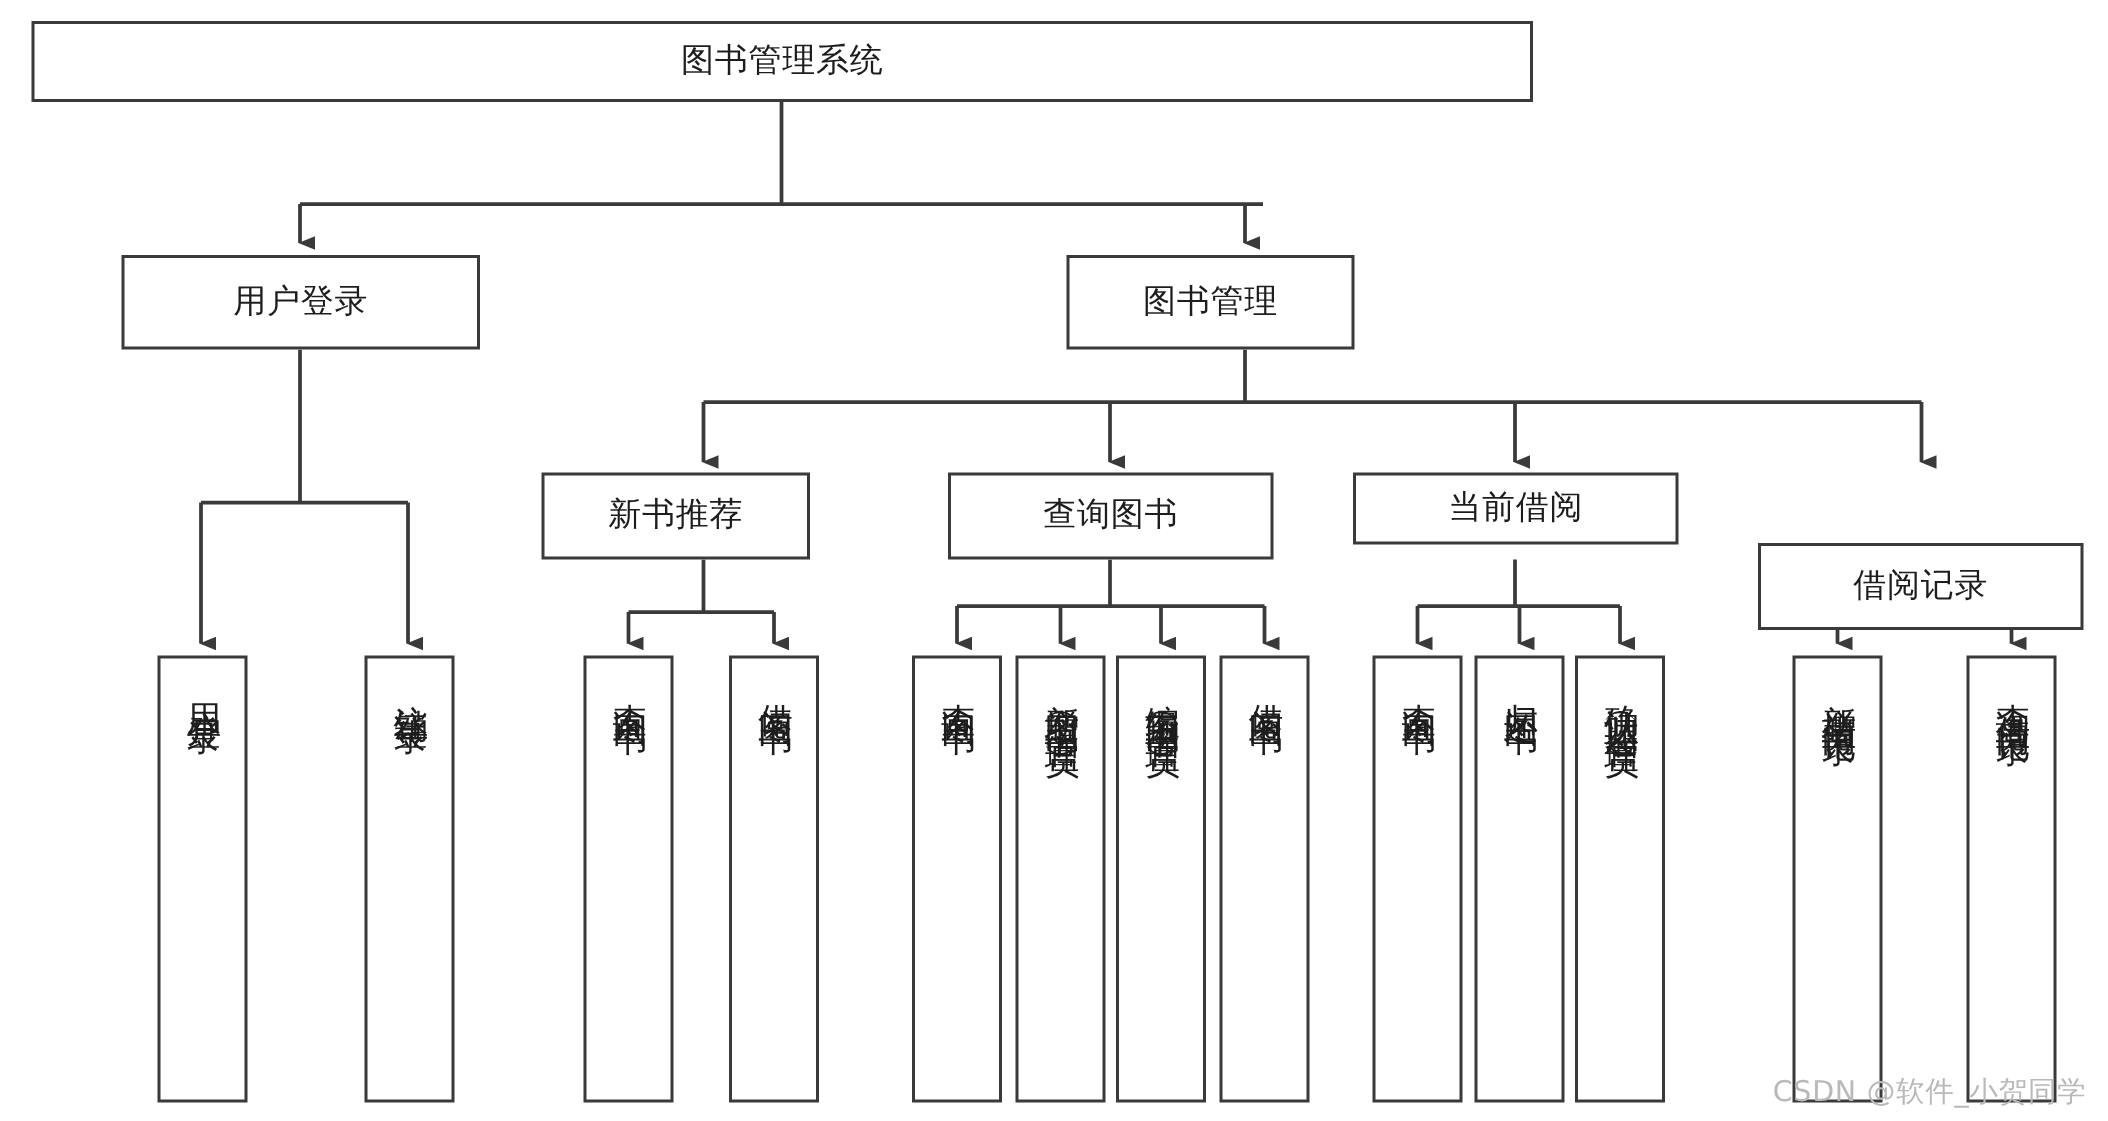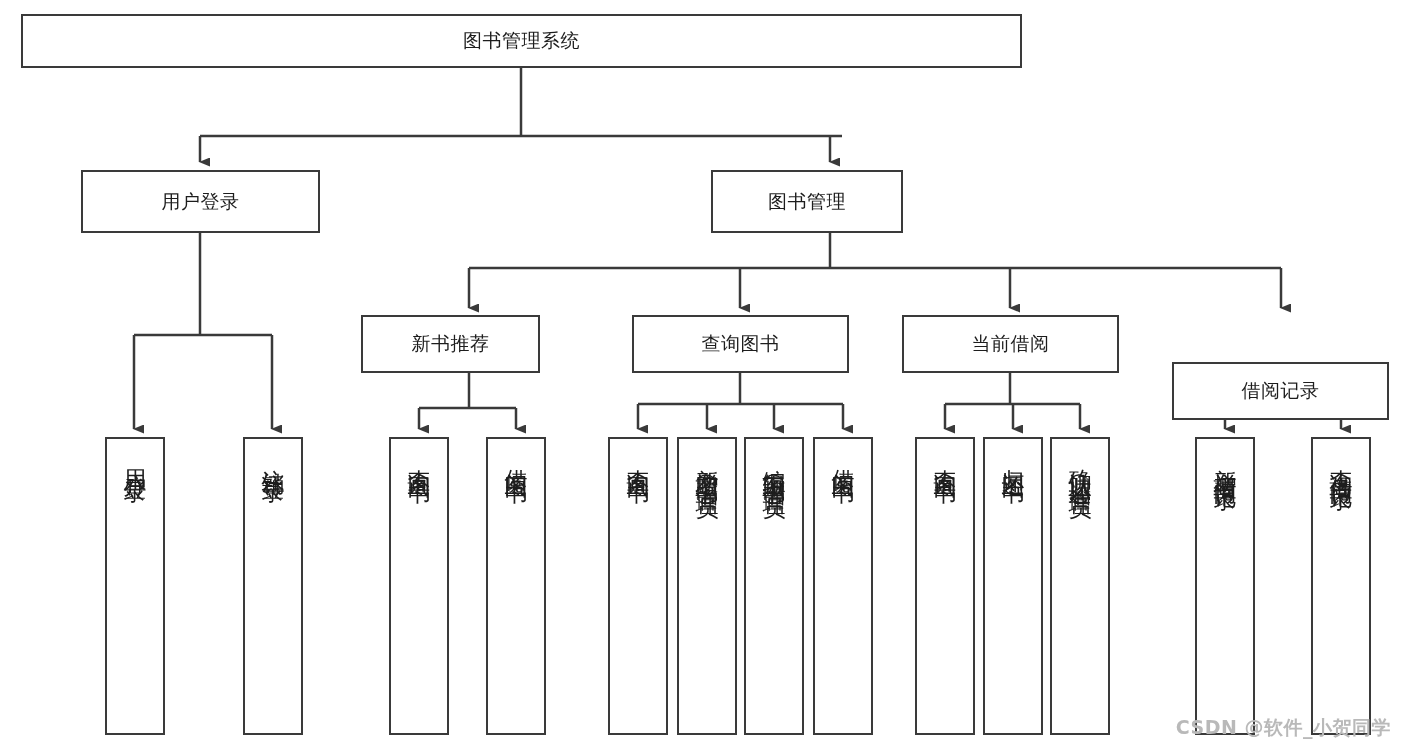--- a/index.html
+++ b/index.html
@@ -28,21 +28,21 @@
     position: absolute;
     box-sizing: border-box;
     border: 2.5px solid #3a3a3a;
     background: #ffffff;
     display: flex;
     align-items: center;
     justify-content: center;
     color: #1d1d1d;
   }
   .node-label {
-    font-size: 19px;
+    font-size: 22px;
     line-height: 1.15;
     letter-spacing: 0.5px;
     white-space: nowrap;
   }
   .node-box.vertical {
     align-items: flex-start;
     padding-top: 12px;
   }
   .node-box.vertical .node-label {
     writing-mode: vertical-rl;
@@ -55,21 +55,20 @@
   }
   .watermark {
     position: absolute;
     right: 14px;
     bottom: 6px;
     font-size: 19px;
     color: #b9b9b9;
     letter-spacing: 0.5px;
     white-space: nowrap;
     pointer-events: none;
-    font-weight: bold;
   }
 </style>
 </head>
 <body>
 
 <div id="diagram-root">
 
   <svg class="diagram-svg" viewBox="0 0 1405 747" xmlns="http://www.w3.org/2000/svg">
     <defs>
       <marker id="arrowhead" markerWidth="9" markerHeight="11" refX="4.5" refY="10" orient="auto" markerUnits="userSpaceOnUse">
@@ -130,21 +129,21 @@
   <div class="node-box" id="node-l1-1" style="left: 711px; top: 170px; width: 192px; height: 63px;">
     <span class="node-label">图书管理</span>
   </div>
 
   <div class="node-box" id="node-l2-0" style="left: 361px; top: 315px; width: 179px; height: 58px;">
     <span class="node-label">新书推荐</span>
   </div>
   <div class="node-box" id="node-l2-1" style="left: 632px; top: 315px; width: 217px; height: 58px;">
     <span class="node-label">查询图书</span>
   </div>
-  <div class="node-box" id="node-l2-2" style="left: 902px; top: 315px; width: 217px; height: 58px;">
+  <div class="node-box" id="node-l2-2" style="left: 902px; top: 315px; width: 217px; height: 48px;">
     <span class="node-label">当前借阅</span>
   </div>
   <div class="node-box" id="node-l2-3" style="left: 1172px; top: 315px; width: 217px; height: 58px; margin-top: 47px;">
     <span class="node-label">借阅记录</span>
   </div>
 
   <div class="node-box vertical" id="node-leaf-0" style="left: 105px; top: 437px; width: 60px; height: 298px;">
     <span class="node-label">用户登录</span>
   </div>
   <div class="node-box vertical" id="node-leaf-1" style="left: 243px; top: 437px; width: 60px; height: 298px;">

